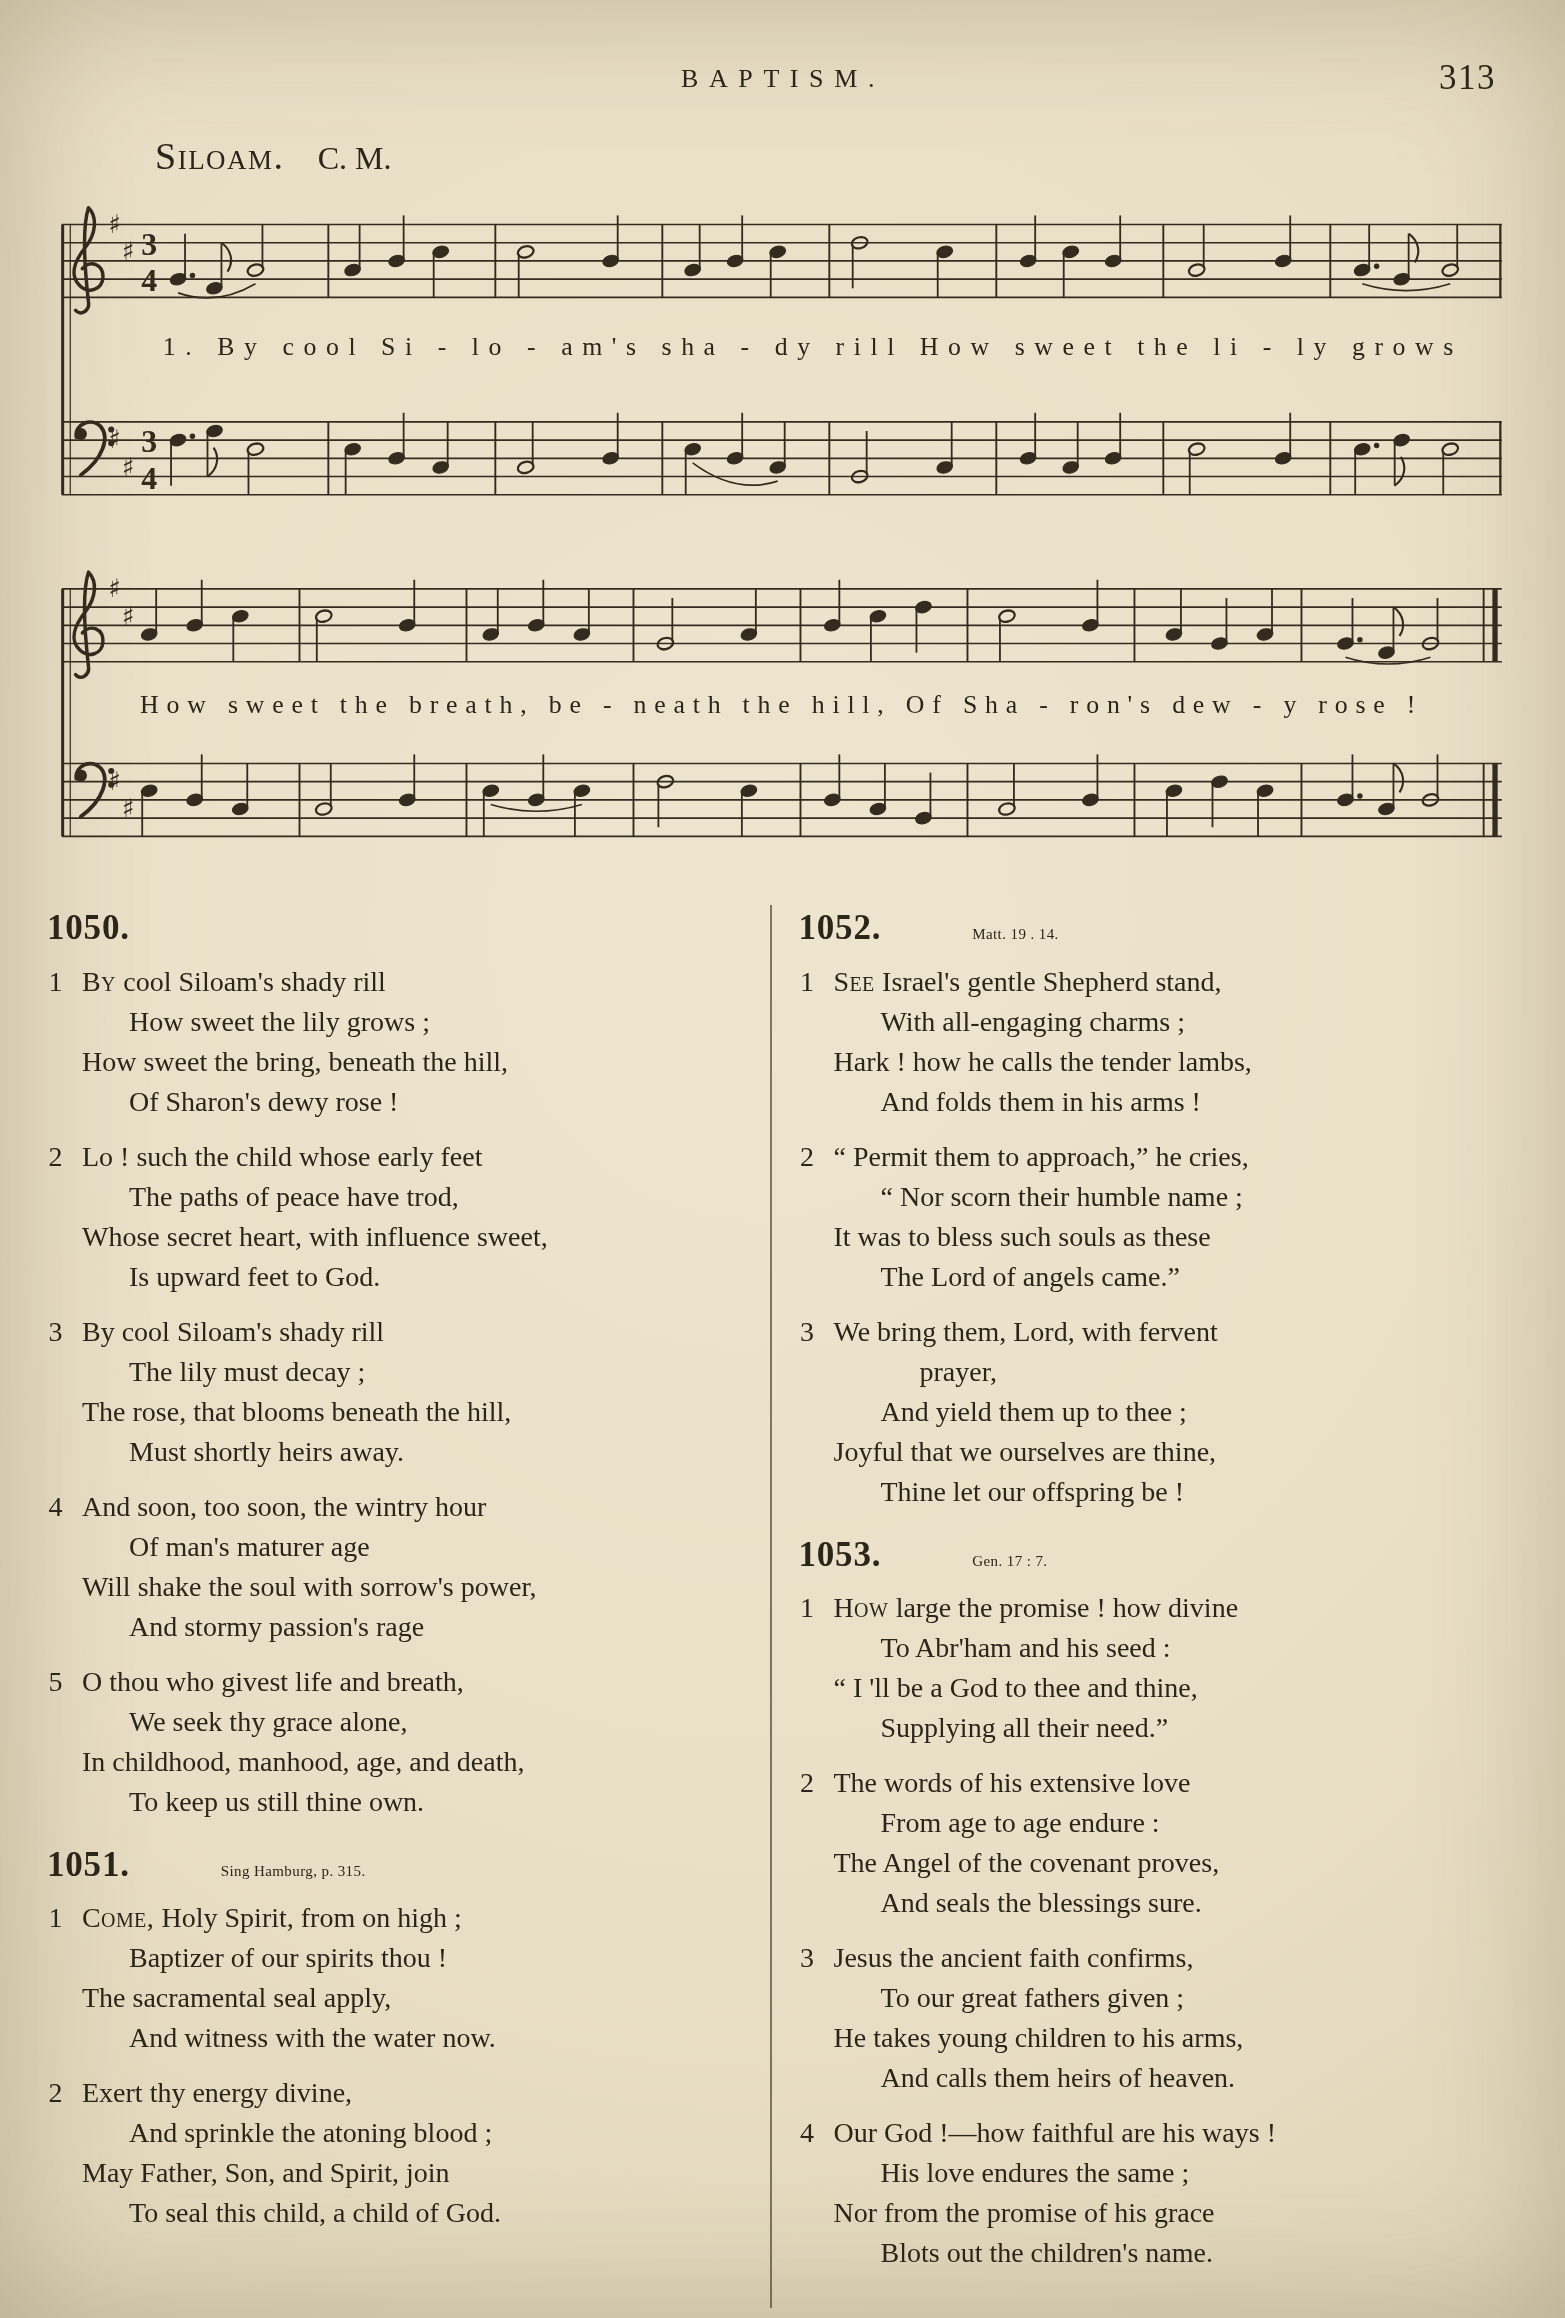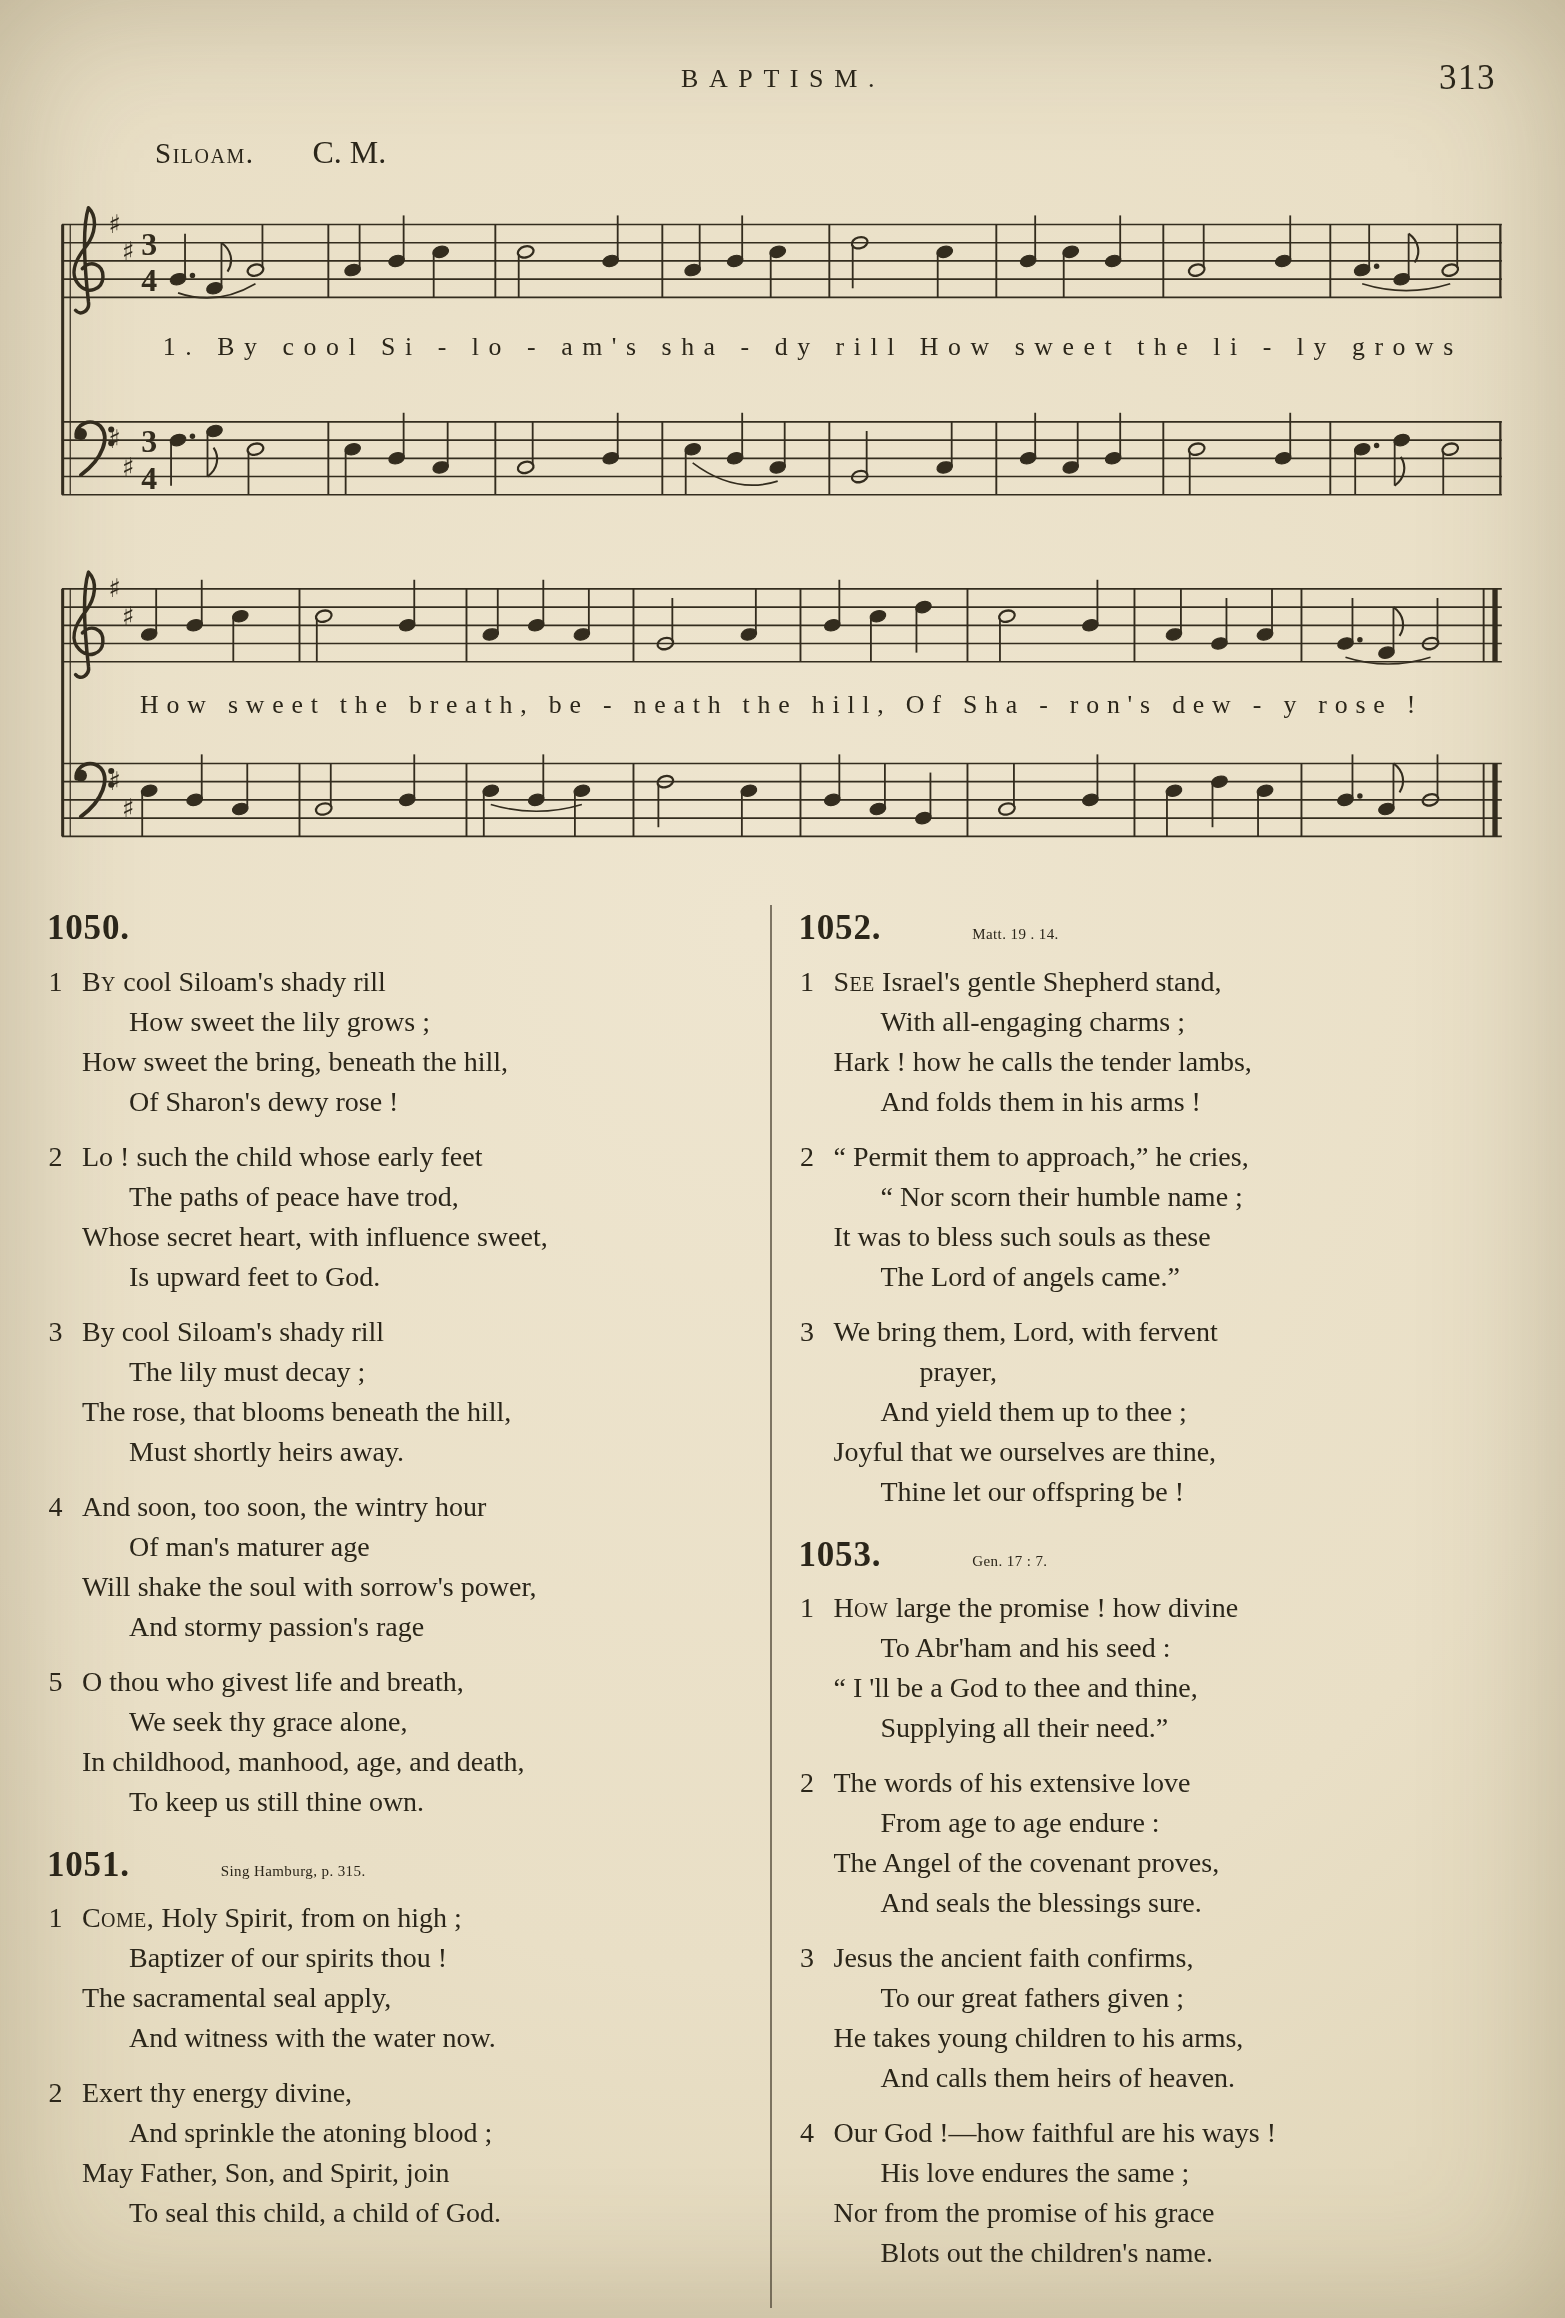--- a/index.html
+++ b/index.html
@@ -12,21 +12,21 @@
   .page {
     position: absolute; inset: 0;
     background: radial-gradient(ellipse 120% 90% at 48% 40%,
       #eee5cf 0%, #e9dfc6 50%, #ddd2b3 86%, #cfc29e 100%);
     box-shadow: inset 0 0 144px rgba(94,78,45,.30);
   }
   .running-head { position: absolute; top: 64px; left: 0; width: 100%; text-align: center; }
   .rh-title { font-size: 26px; letter-spacing: 10.6px; }
   .rh-page  { position: absolute; top: -6px; right: 70px; font-size: 35px; letter-spacing: 1.5px; }
   .tune-line { position: absolute; top: 134px; left: 155px; }
-  .tune-name { font-variant: small-caps; font-size: 29px; letter-spacing: 1.5px; margin-right: 55px; text-align: right; }
+  .tune-name { font-variant: small-caps; font-size: 38px; letter-spacing: 1.5px; margin-right: 30px; text-align: right; }
   .tune-meter { font-size: 32px; }
   #music-wrap { position: absolute; top: 194px; left: 49px; width: 1468px; height: 685px; }
   .hymn-columns {
     position: absolute; top: 896px; left: 47px; right: 43px; bottom: 10.6px;
     display: flex; padding-top: 9px;
   }
   .col { flex: 1 1 0; }
   .col-left { max-width: 723px; padding-right: 16.7px; }
   .divider { width: 1.5px; background: #4e4636; opacity: .7; margin-right: 27px; }
   .hymn { margin-bottom: 23px; }

